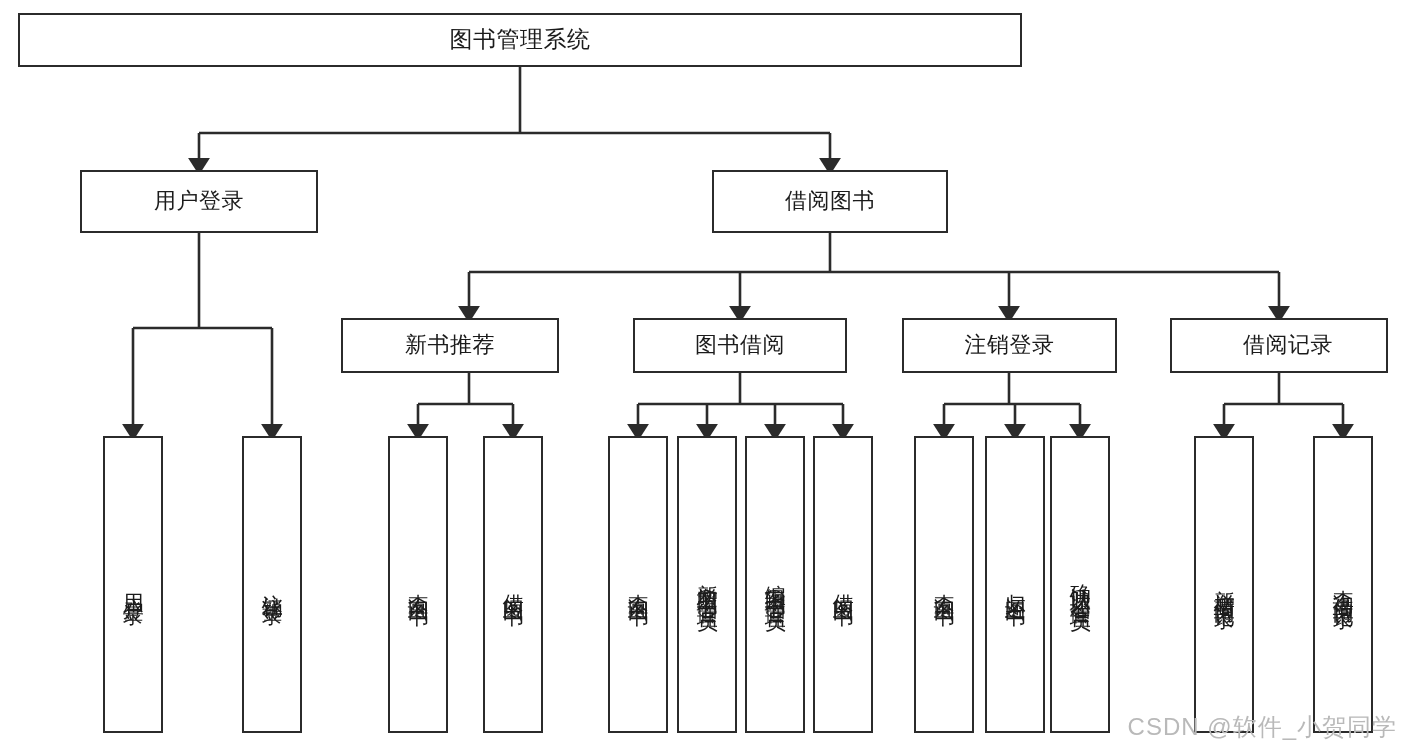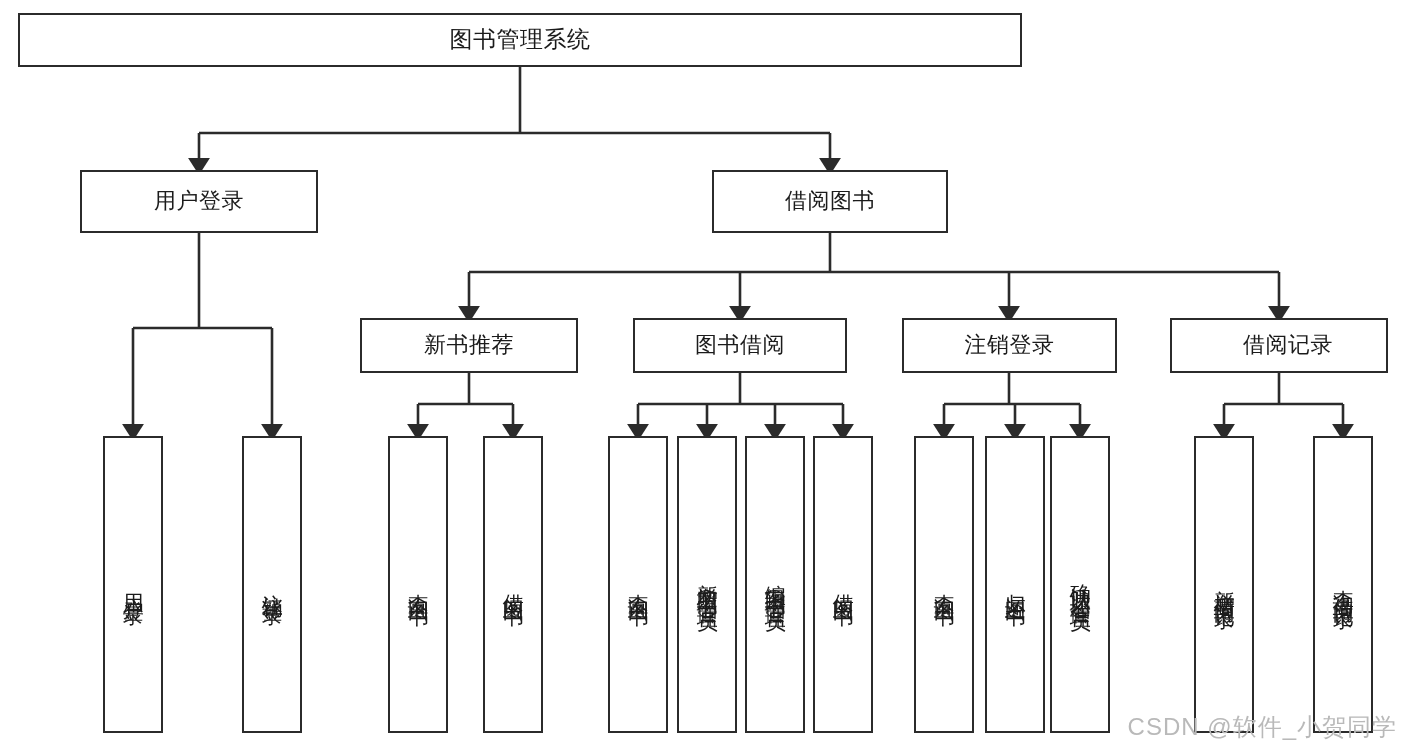--- a/index.html
+++ b/index.html
@@ -128,21 +128,21 @@
     <span>图书管理系统</span>
   </div>
 
   <div class="node horiz" style="left:80px; top:170px; width:238px; height:63px;">
     <span>用户登录</span>
   </div>
   <div class="node horiz" style="left:712px; top:170px; width:236px; height:63px;">
     <span>借阅图书</span>
   </div>
 
-  <div class="node horiz" style="left:360px; top:318px; width:218px; height:55px;">
+  <div class="node horiz" style="left:341px; top:318px; width:218px; height:55px;">
     <span>新书推荐</span>
   </div>
   <div class="node horiz" style="left:633px; top:318px; width:214px; height:55px;">
     <span>图书借阅</span>
   </div>
   <div class="node horiz" style="left:902px; top:318px; width:215px; height:55px;">
     <span>注销登录</span>
   </div>
   <div class="node horiz" style="left:1170px; top:318px; width:218px; height:55px;padding-left:18px;">
     <span>借阅记录</span>

